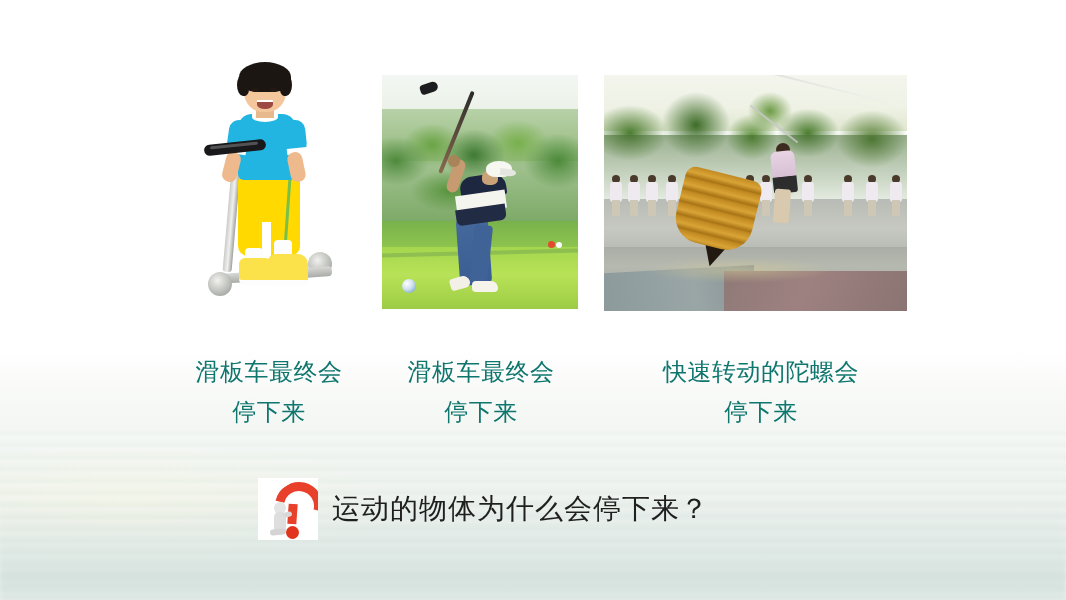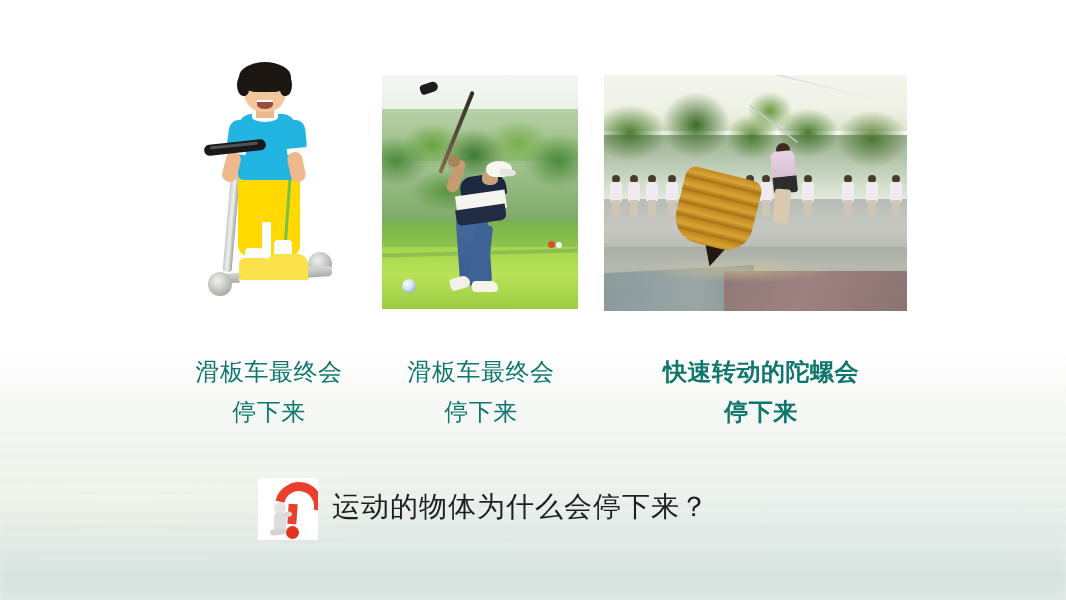--- a/index.html
+++ b/index.html
@@ -257,21 +257,21 @@
     text-align: center;
     color: #0f766e;
     font-size: 24px;
     line-height: 40px;
     letter-spacing: 0.5px;
     white-space: pre-line;
     font-family: "DejaVu Sans", "Liberation Sans", sans-serif;
   }
   #cap-1 { left: 166px; top: 352px; width: 206px; }
   #cap-2 { left: 388px; top: 352px; width: 186px; }
-  #cap-3 { left: 618px; top: 352px; width: 286px; font-weight: bold; }
+  #cap-3 { left: 618px; top: 352px; width: 286px; }
 
   
   #question-row {
     position: absolute;
     left: 258px;
     top: 478px;
     display: flex;
     align-items: center;
   }
   #qmark-icon {
@@ -326,21 +326,21 @@
     width: 16px; height: 6px;
     background: #d4d4d4; border-radius: 3px; transform: rotate(-6deg);
   }
   #question-text {
     margin-left: 14px;
     color: #1f1f1f;
     font-size: 28px;
     line-height: 34px;
     letter-spacing: 1px;
     white-space: nowrap;
-    font-family: Liberation Mono, monospace;
+    font-family: Liberation Serif, serif;
   }
 </style>
 </head>
 <body>
 
 <div id="slide">
 
   <div class="bg-wash"></div>
   <div class="bg-warm"></div>
   <div class="bg-streaks"></div>

